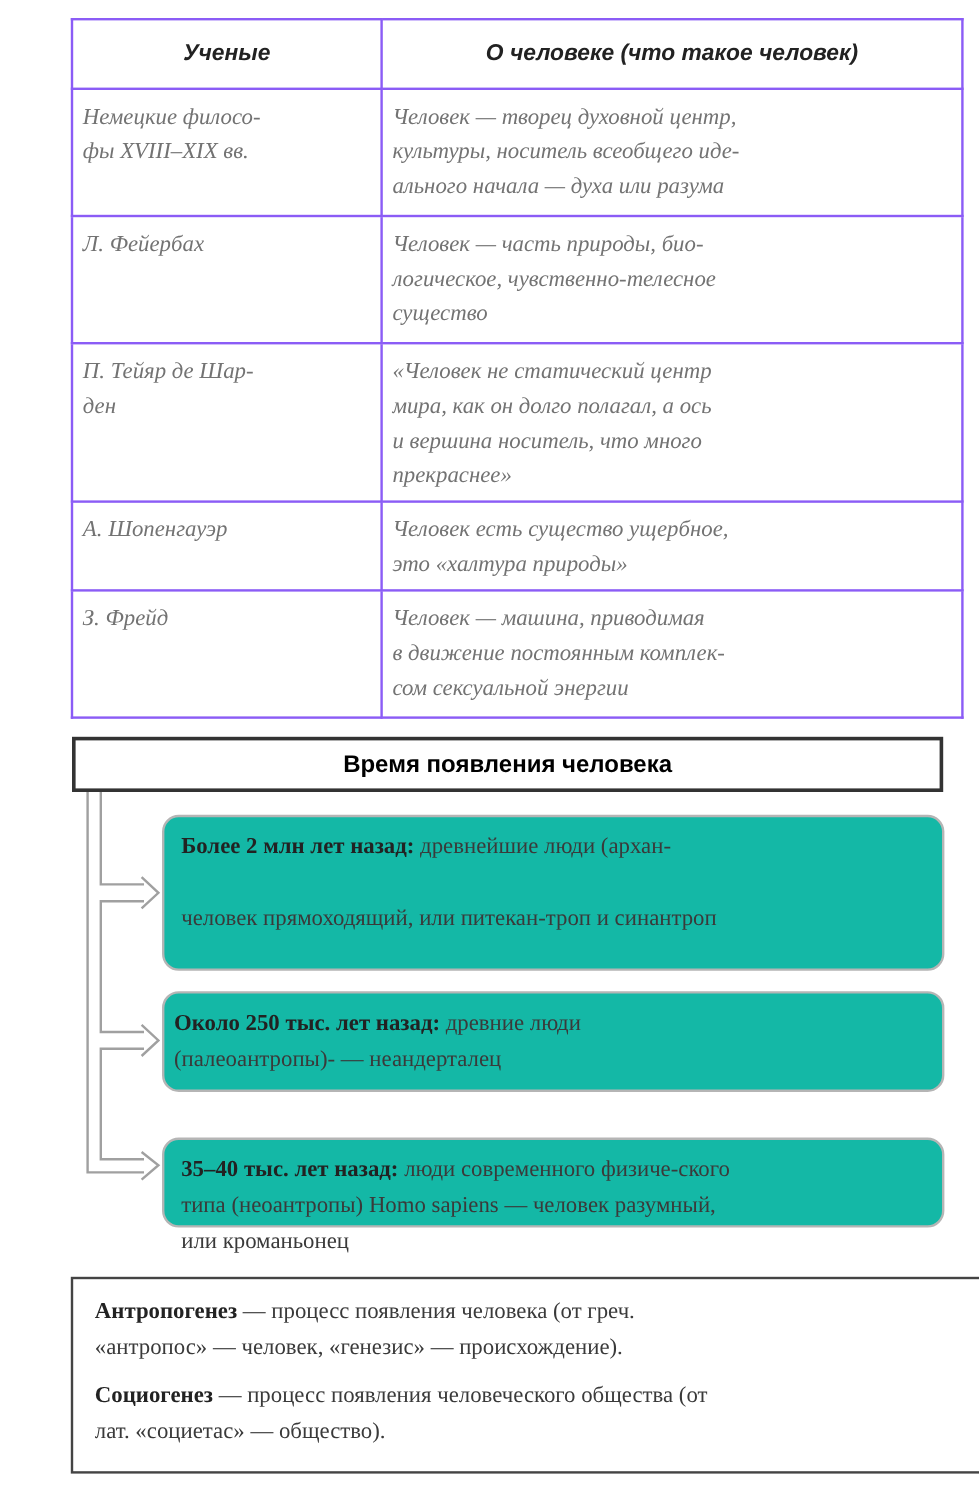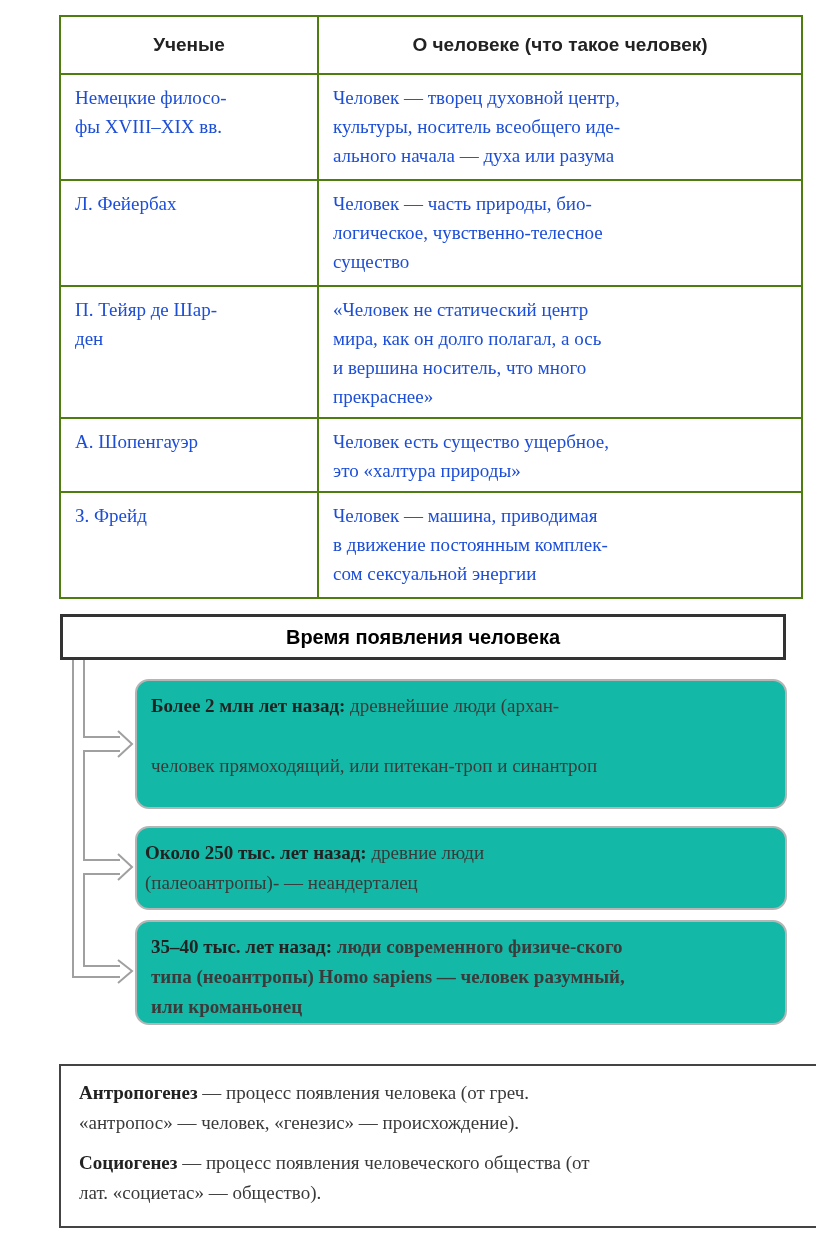--- a/index.html
+++ b/index.html
@@ -3,23 +3,23 @@
   <meta charset="utf-8">
   <style>
     html, body { margin: 0; padding: 0; background: #ffffff; }
     body { width: 816px; height: 1259px; position: relative; overflow: hidden; color: #2a2a2a; }
 
     
     .tbl {
       position: absolute; left: 59px; top: 15px; width: 744px;
       border: 2px solid #555; border-collapse: collapse;
     }
-    .tbl td, .tbl th { border: 2px solid #4d7c0f; vertical-align: top; padding: 0; }
+    .tbl td, .tbl th { border: 2px solid #8b5cf6; vertical-align: top; padding: 0; font-style: italic; }
     .tbl th { height: 56px; font-family: "Liberation Sans", sans-serif; font-weight: bold; font-size: 19px; color: #222; text-align: center; vertical-align: middle; }
-    .tbl td { font-family: "Liberation Serif", serif; font-size: 19px; line-height: 29px; color: #1d4ed8; padding: 8px 14px 4px 14px; margin-top: 40px; }
+    .tbl td { font-family: "Liberation Serif", serif; font-size: 19px; line-height: 29px; color: #737373; padding: 8px 14px 4px 8px; margin-top: 40px; }
     .col1 { width: 256px; }
     .row1 td { height: 92px; }
     .row2 td { height: 92px; }
     .row3 td { height: 118px; }
     .row4 td { height: 60px; }
     .row5 td { height: 92px; }
     .cell-lines span { display: block; }
 
     
     .dia-title {
@@ -30,21 +30,21 @@
     }
     .box {
       position: absolute; left: 135px; width: 652px; box-sizing: border-box;
       border: 2px solid #b5b5b5; border-radius: 14px; background: #14b8a6;
       font-family: "Liberation Serif", serif; font-size: 19px; line-height: 30px; color: #3a3a3a;
       padding: 10px 14px 8px 14px;
     }
     .box b { color: #222; }
     .box1 { top: 679px; height: 130px; }
     .box2 { top: 826px; height: 84px; padding-left: 8px; }
-    .box3 { top: 920px; height: 105px; text-align: justify; font-weight: bold; }
+    .box3 { top: 948px; height: 75px; text-align: justify; }
     .connector { position: absolute; left: 0; top: 0; width: 816px; height: 1259px; pointer-events: none; }
 
     
     .defs {
       position: absolute; left: 59px; top: 1064px; width: 810px; height: 164px; box-sizing: border-box;
       border: 2px solid #444;
       font-family: "Liberation Serif", serif; font-size: 19px; line-height: 30px; color: #3a3a3a;
       padding: 12px 18px;
     }
     .defs p { margin: 0 0 10px 0; }

